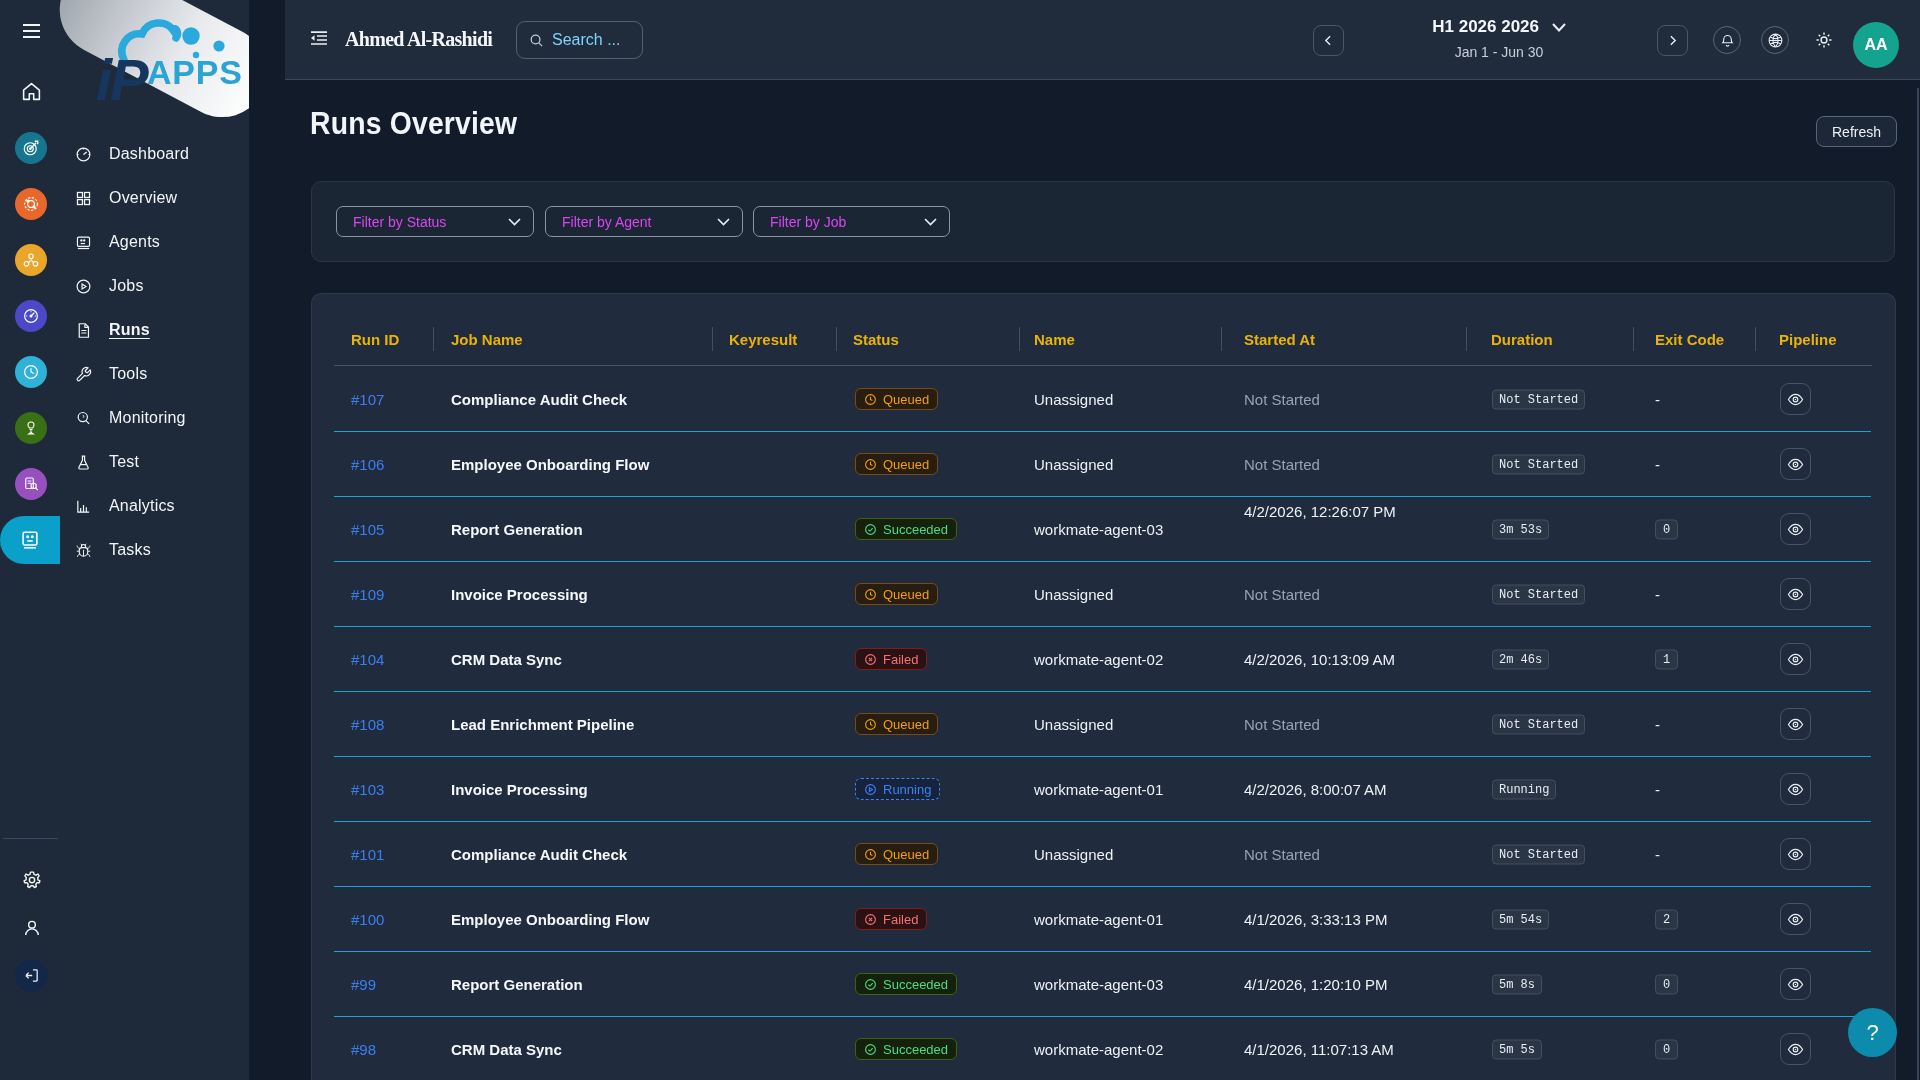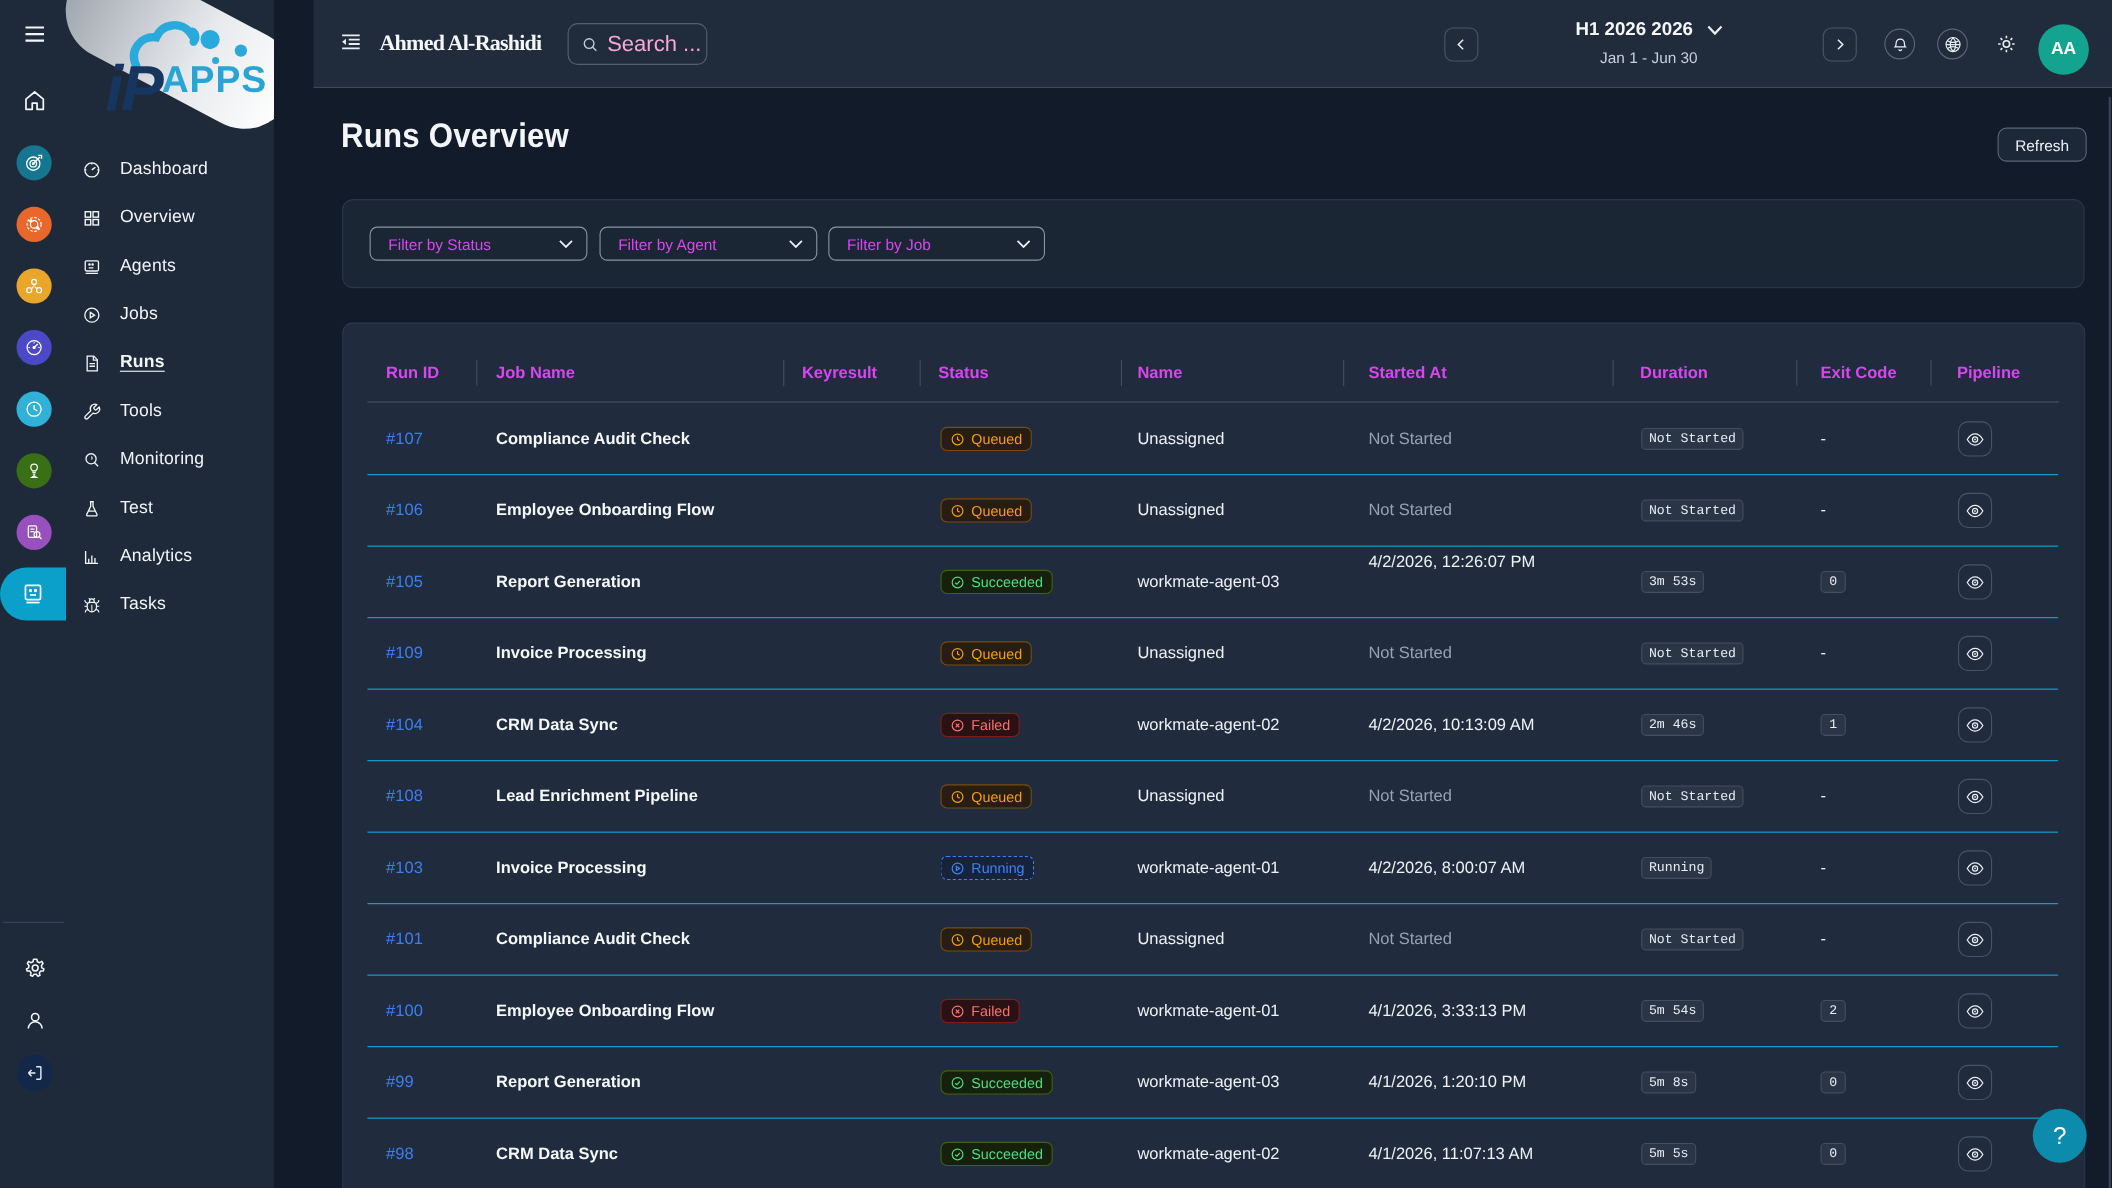--- a/index.html
+++ b/index.html
@@ -16,35 +16,35 @@
 .menu-item { position:absolute; left:75px; display:flex; align-items:center; height:24px; }
 .menu-item svg { margin-right:17px; }
 .menu-item span { font-size:16px; color:#f2f5f9; letter-spacing:0.2px; }
 .menu-item.active span { font-weight:bold; text-decoration:underline; text-underline-offset:3px; }
 #rail-divider { position:absolute; left:3px; top:838px; width:55px; height:1px; background:#3b4859; }
 
 
 #topbar { position:absolute; left:285px; top:0; width:1635px; height:80px; background:#202c3c; border-bottom:1px solid #3a4758; }
 #username { position:absolute; left:60px; top:28px; font-family:"Liberation Serif", serif; font-weight:bold; font-size:20px; letter-spacing:-0.7px; color:#f5f7fa; }
 #searchbox { position:absolute; left:231px; top:21px; width:127px; height:38px; border:1px solid #55606f; border-radius:9px; display:flex; align-items:center; padding-left:12px; }
-#searchbox span { color:#f9a8d4; font-size:20px; margin-left:8px; }
+#searchbox span { color:#7dd3fc; font-size:16px; margin-left:8px; }
 .navbtn { position:absolute; top:25px; width:31px; height:31px; border:1px solid #4a5565; border-radius:8px; display:flex; align-items:center; justify-content:center; color:#e8edf4; font-size:16px; }
 .circbtn { position:absolute; top:26px; width:28px; height:28px; border:1px solid #5a6575; border-radius:50%; display:flex; align-items:center; justify-content:center; }
 #period-title { position:absolute; left:1104px; top:17px; width:220px; text-align:center; font-weight:bold; font-size:17px; color:#f5f7fa; }
 #period-sub { position:absolute; left:1104px; top:44px; width:220px; text-align:center; font-size:14px; color:#c7cfd9; }
 #avatar { position:absolute; left:1568px; top:22px; width:46px; height:46px; border-radius:50%; background:#14a38f; display:flex; align-items:center; justify-content:center; font-weight:bold; font-size:16px; color:#fff; }
 
 
 #h1 { position:absolute; left:310px; top:106px; font-size:31px; font-weight:bold; color:#f2f6fa; letter-spacing:0.2px; transform:scaleX(0.915); transform-origin:0 0; }
 #refresh { position:absolute; left:1816px; top:116px; width:81px; height:31px; background:#1c2737; border:1px solid #5a6677; border-radius:8px; display:flex; align-items:center; justify-content:center; font-size:14px; color:#eef2f7; }
 #filtercard { position:absolute; left:311px; top:181px; width:1584px; height:81px; background:#1b2635; border:1px solid #2a3648; border-radius:10px; }
 .filter { position:absolute; top:206px; height:31px; border:1px solid #8a94a3; border-radius:7px; display:flex; align-items:center; justify-content:space-between; padding:0 12px 0 16px; font-size:14px; color:#d946ef; background:#1b2635; }
 
 #tablecard { position:absolute; left:311px; top:293px; width:1585px; height:787px; background:#202c3d; border:1px solid #2e3a4c; border-radius:10px 10px 0 0; border-bottom:none; }
-.th { position:absolute; top:331px; font-size:15px; font-weight:bold; color:#d946ef; }
+.th { position:absolute; top:331px; font-size:15px; font-weight:bold; color:#eab308; }
 .colsep { position:absolute; top:327px; width:1px; height:24px; background:#46536600; background:#434f61; }
 #headline { position:absolute; left:334px; top:365px; width:1538px; height:1px; background:#46536a; }
 .row-div { position:absolute; left:334px; width:1537px; height:1px; background:#17a4da; }
 .cell { position:absolute; transform:translateY(-50%); font-size:15px; }
 .runid { color:#3b7ef0; }
 .jobname { font-weight:bold; color:#f6f9fc; }
 .gray { color:#97a3b2; }
 .white { color:#eef2f7; }
 .badge { display:inline-flex; align-items:center; height:22px; border-radius:6px; font-size:13px; padding:0 8px; }
 .badge svg { margin-right:6px; }

